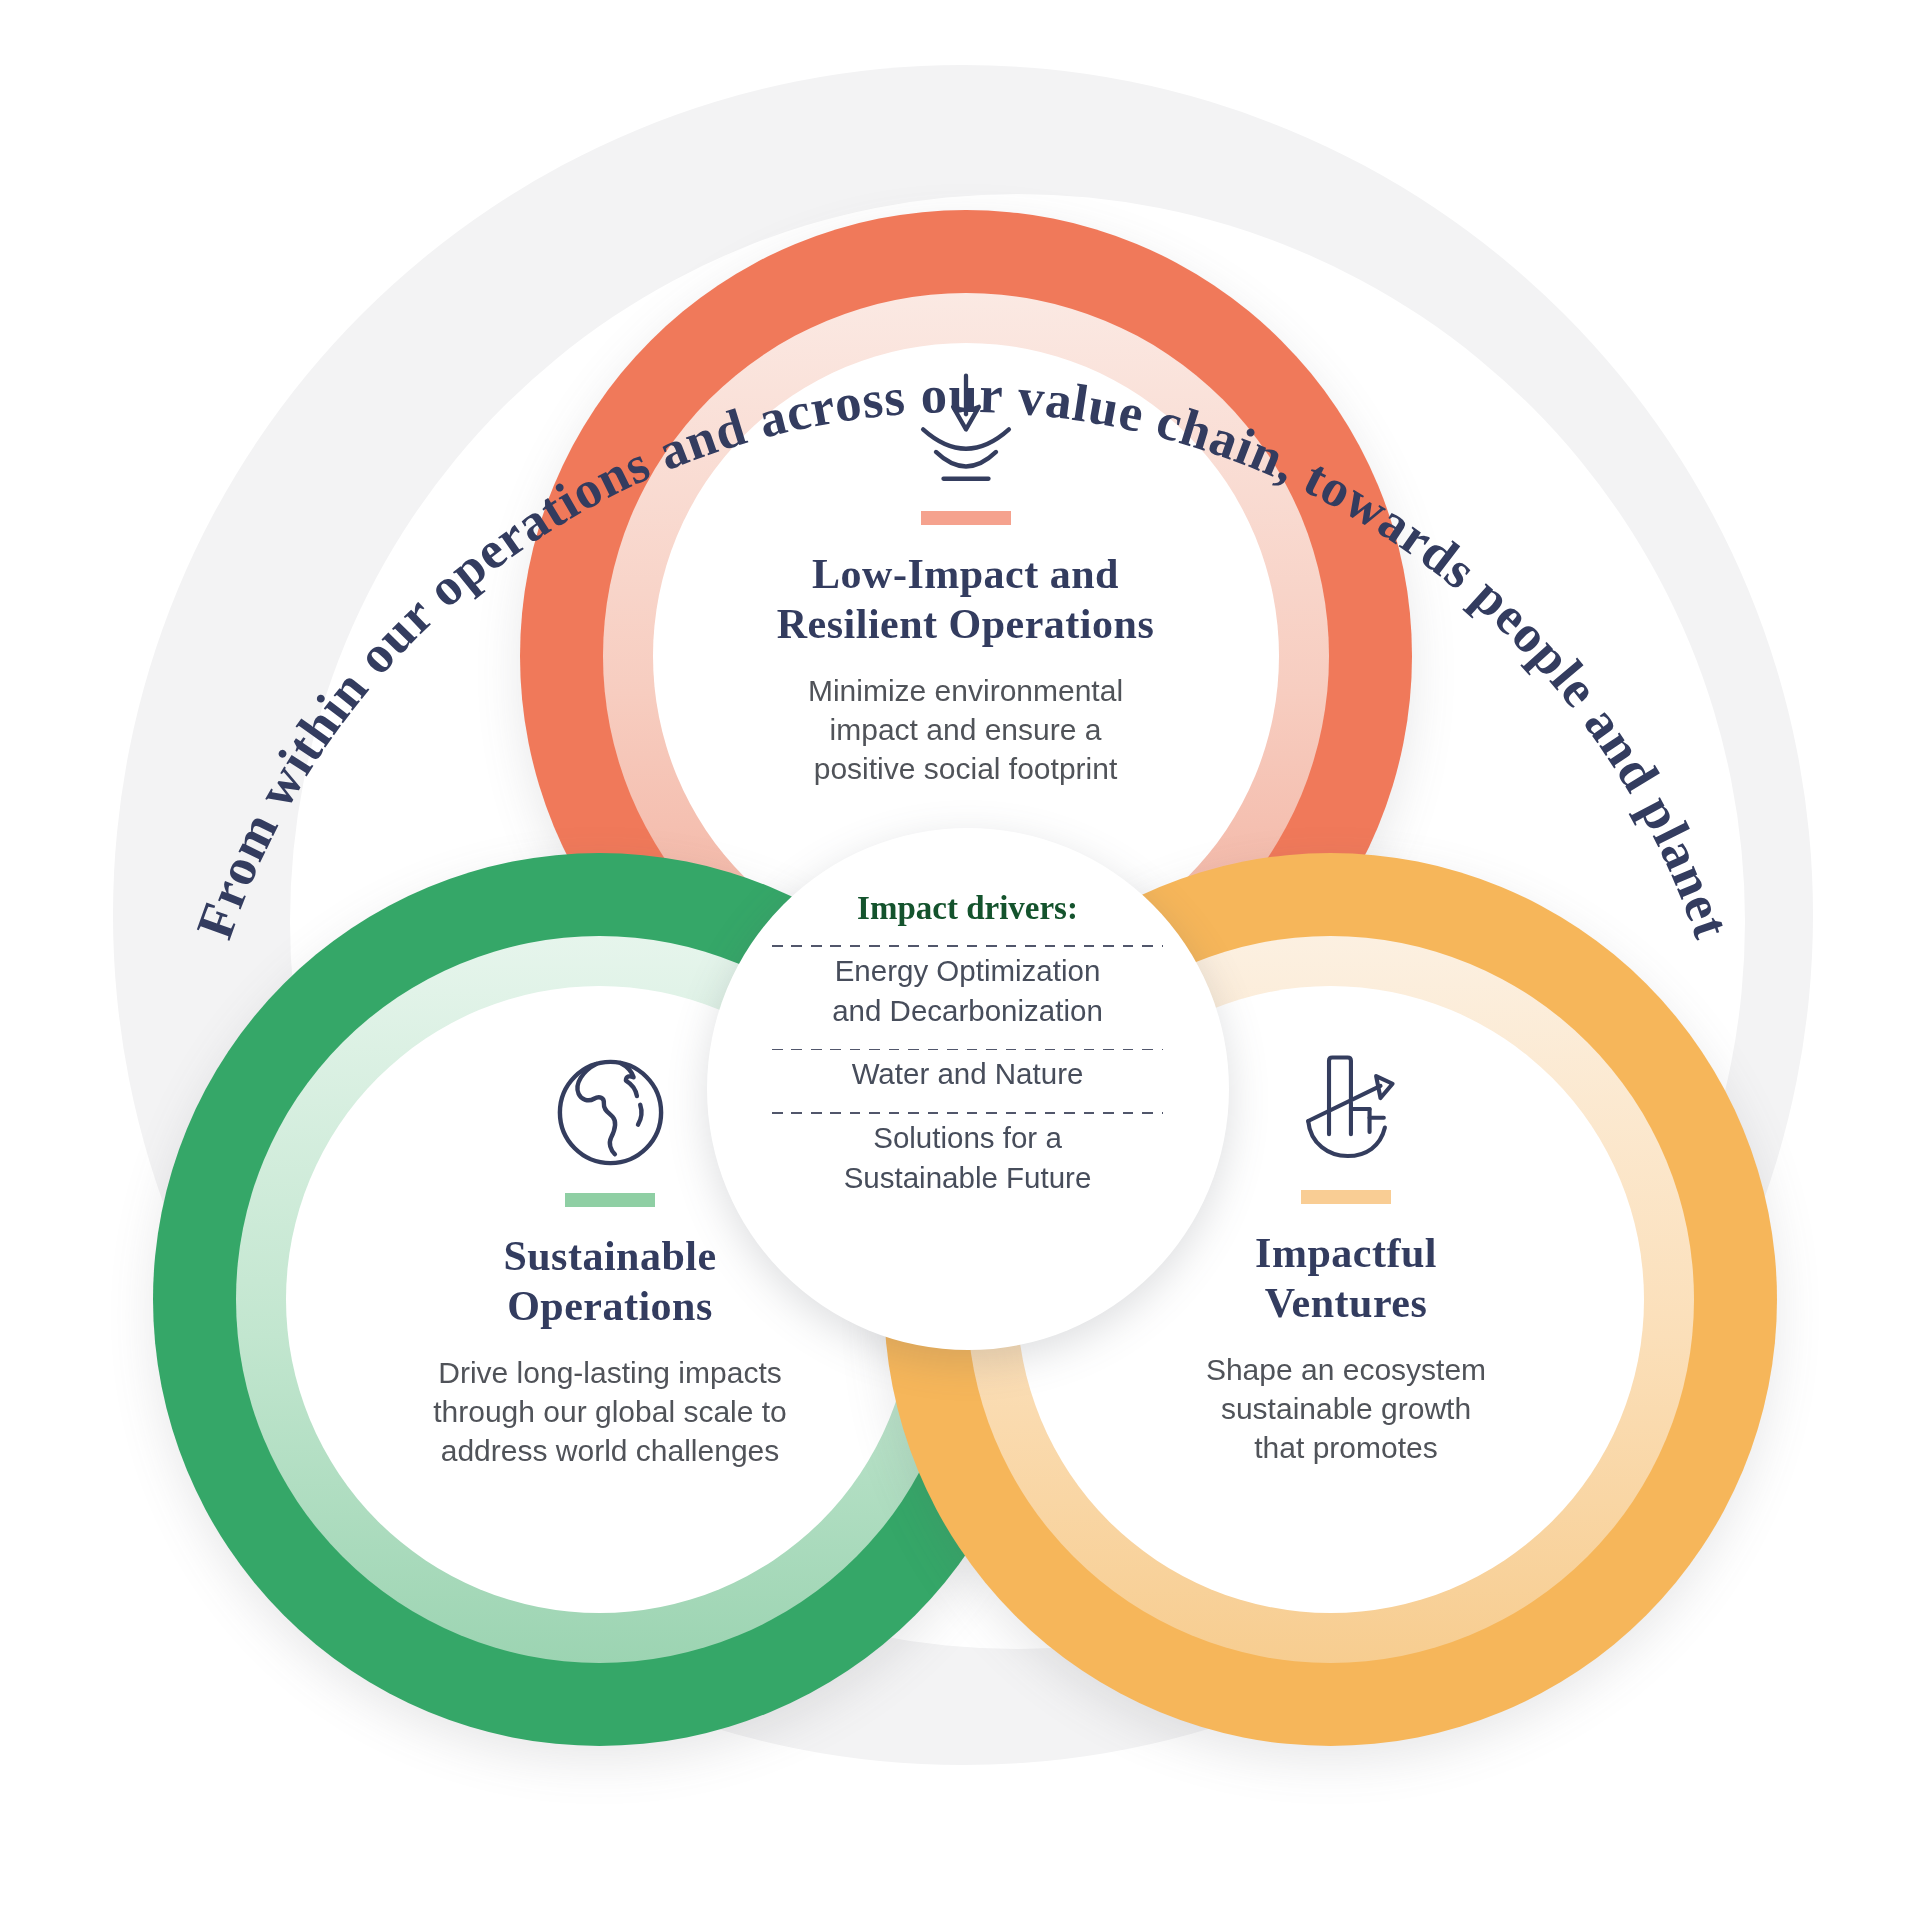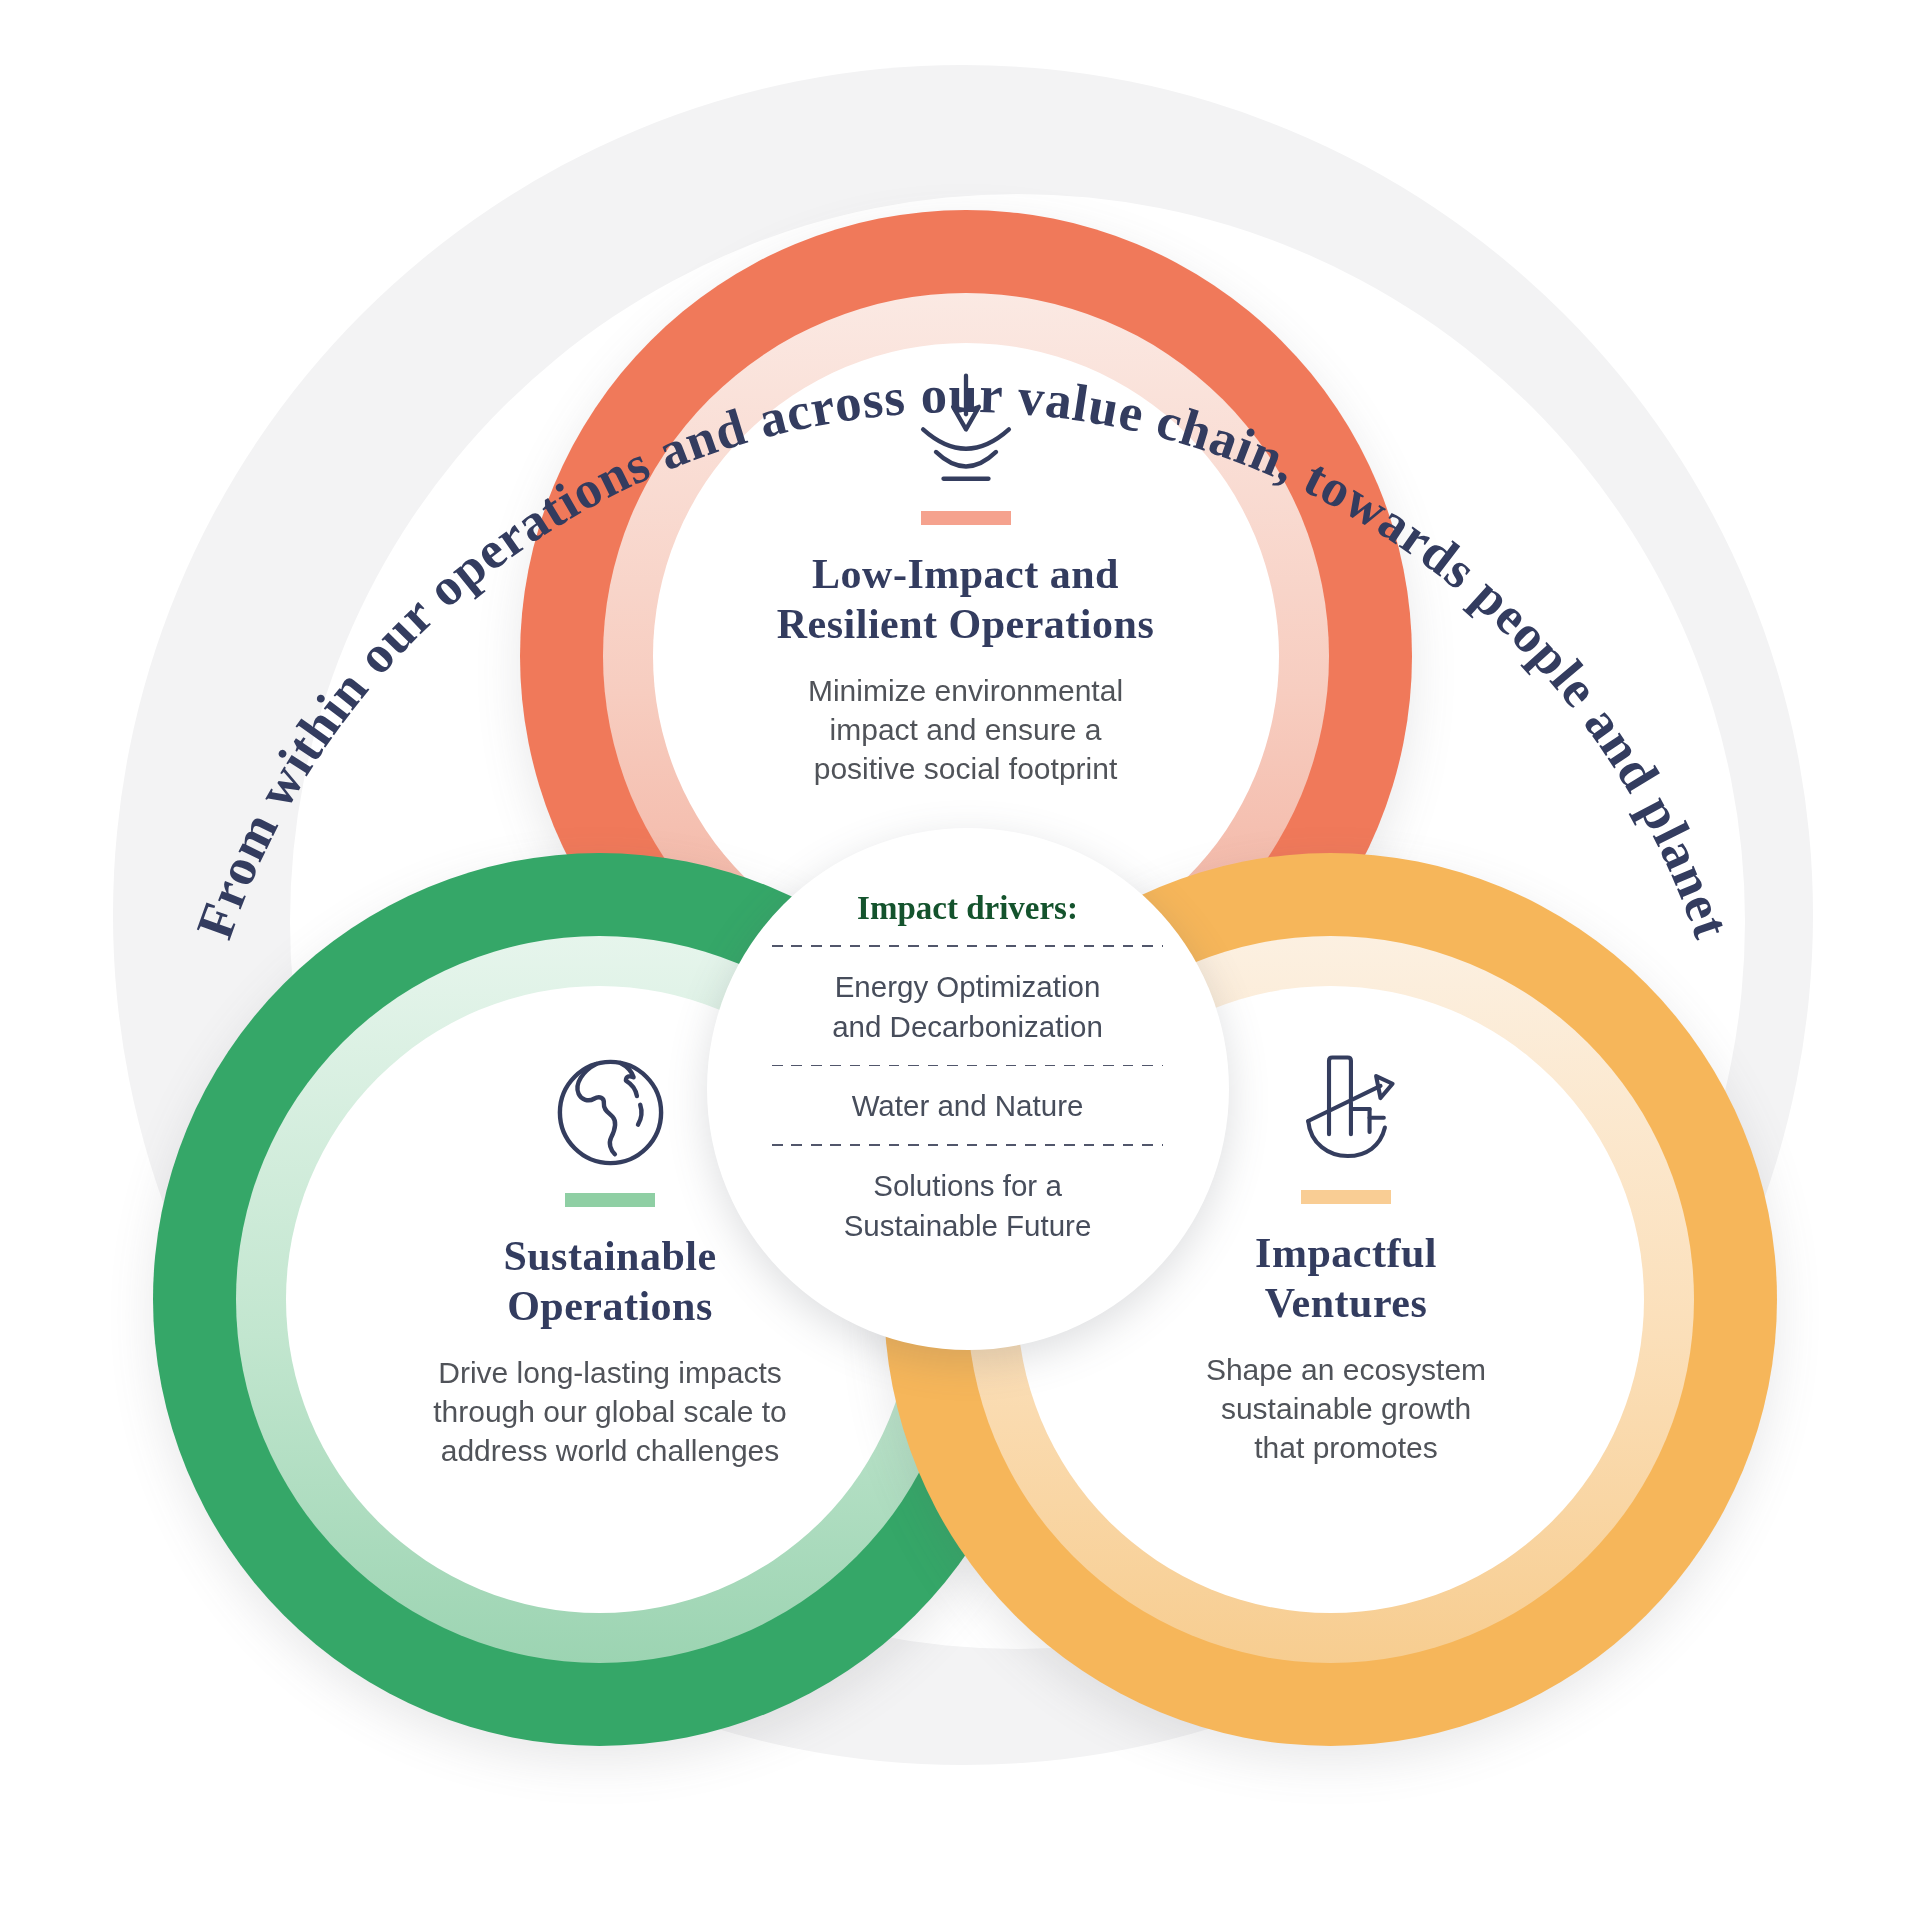--- a/index.html
+++ b/index.html
@@ -53,21 +53,21 @@
   .bar-amber{background:#F9CD94;}
   .circle-title{margin-top:24px;font-family:"Liberation Serif","DejaVu Serif",serif;
     font-weight:bold;font-size:42px;line-height:50px;color:#333C5F;letter-spacing:0.5px;}
   .circle-body{margin-top:22px;font-size:30px;line-height:39px;color:#505359;}
   
   #center-content{left:757px;top:889px;width:421px;}
   .center-heading{font-family:"Liberation Serif","DejaVu Serif",serif;font-weight:bold;
     font-size:33px;line-height:38px;color:#14532d;}
   .divider{height:1.6px;width:391px;margin:18px auto 0;
     background:repeating-linear-gradient(90deg,#51566B 0 10.5px,transparent 10.5px 19.5px);}
-  .center-item{margin-top:20px;font-size:29.5px;line-height:40px;color:#474D5B;}
+  .center-item{margin-top:4px;font-size:29.5px;line-height:40px;color:#474D5B;}
   .stroke-icon{stroke:#343D5E;fill:none;stroke-linecap:round;stroke-linejoin:round;}
 </style>
 </head>
 <body>
 
 <div id="canvas">
 
   <div class="bg-outer"></div>
   <div class="bg-inner"></div>
 

